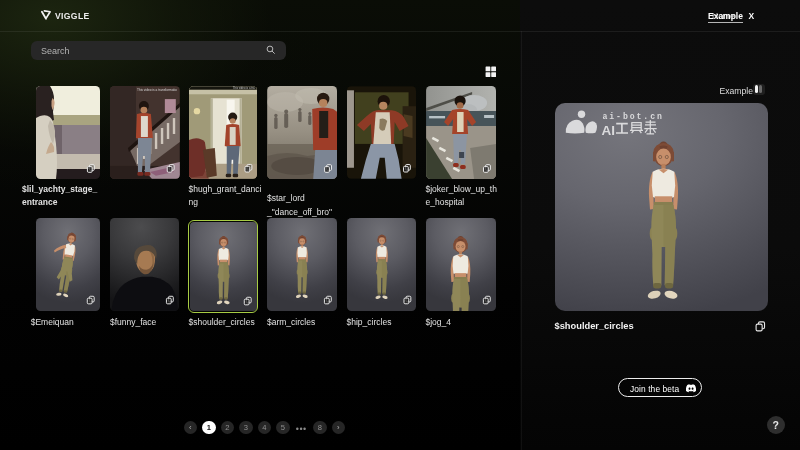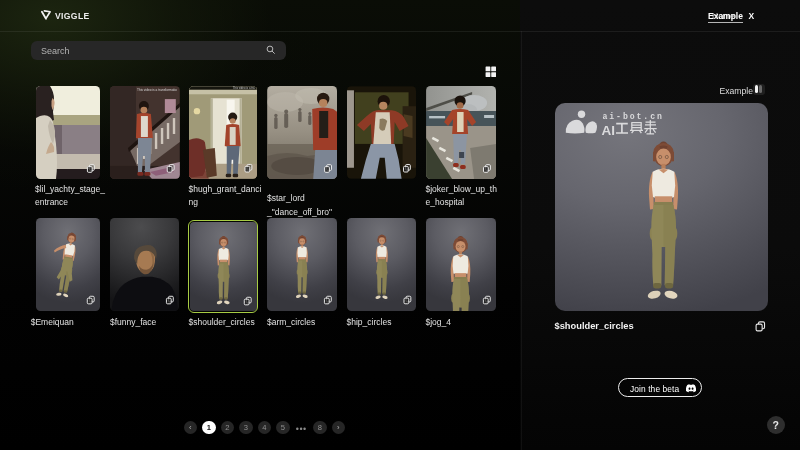--- a/index.html
+++ b/index.html
@@ -259,21 +259,21 @@
       <path d="M26,24 Q34,22 42,24 L50,36 L46,40 L41,33 L42,48 L26,48 L27,33 L22,40 L18,36 Z" fill="#a5442a"></path>
       <rect x="31" y="26" width="6.5" height="20" fill="#ddd2b8"></rect>
       <path d="M27,48 L41,48 L40,62 L39,78 L34.5,78 L34.5,64 L33,64 L32,78 L28,78 Z" fill="#8c95a2"></path>
       <rect x="33" y="66" width="5" height="6" fill="#3e4550"></rect>
       <rect x="27" y="77" width="5.6" height="4" rx="1.6" fill="#8e2e1e"></rect>
       <rect x="34" y="79" width="5.6" height="4" rx="1.6" fill="#8e2e1e"></rect>
       <use href="#cpico" x="56" y="77.5"></use>
     </svg>
   </div>
 
-  <div class="lab" style="left:35px;top:182.5px;">$lil_yachty_stage_
+  <div class="lab" style="left:22px;top:182.5px;font-weight:bold;">$lil_yachty_stage_
 entrance</div>
   <div class="lab" style="left:188.5px;top:182.5px;">$hugh_grant_danci
 ng</div>
   <div class="lab" style="left:267px;top:192px;">$star_lord
 _"dance_off_bro"</div>
   <div class="lab" style="left:425.5px;top:182.5px;">$joker_blow_up_th
 e_hospital</div>
 
   <div class="th grey" style="left:36px;top:218px;width:64px;height:92.5px;">
     <svg width="64" height="92.5" viewBox="0 0 64 93">

